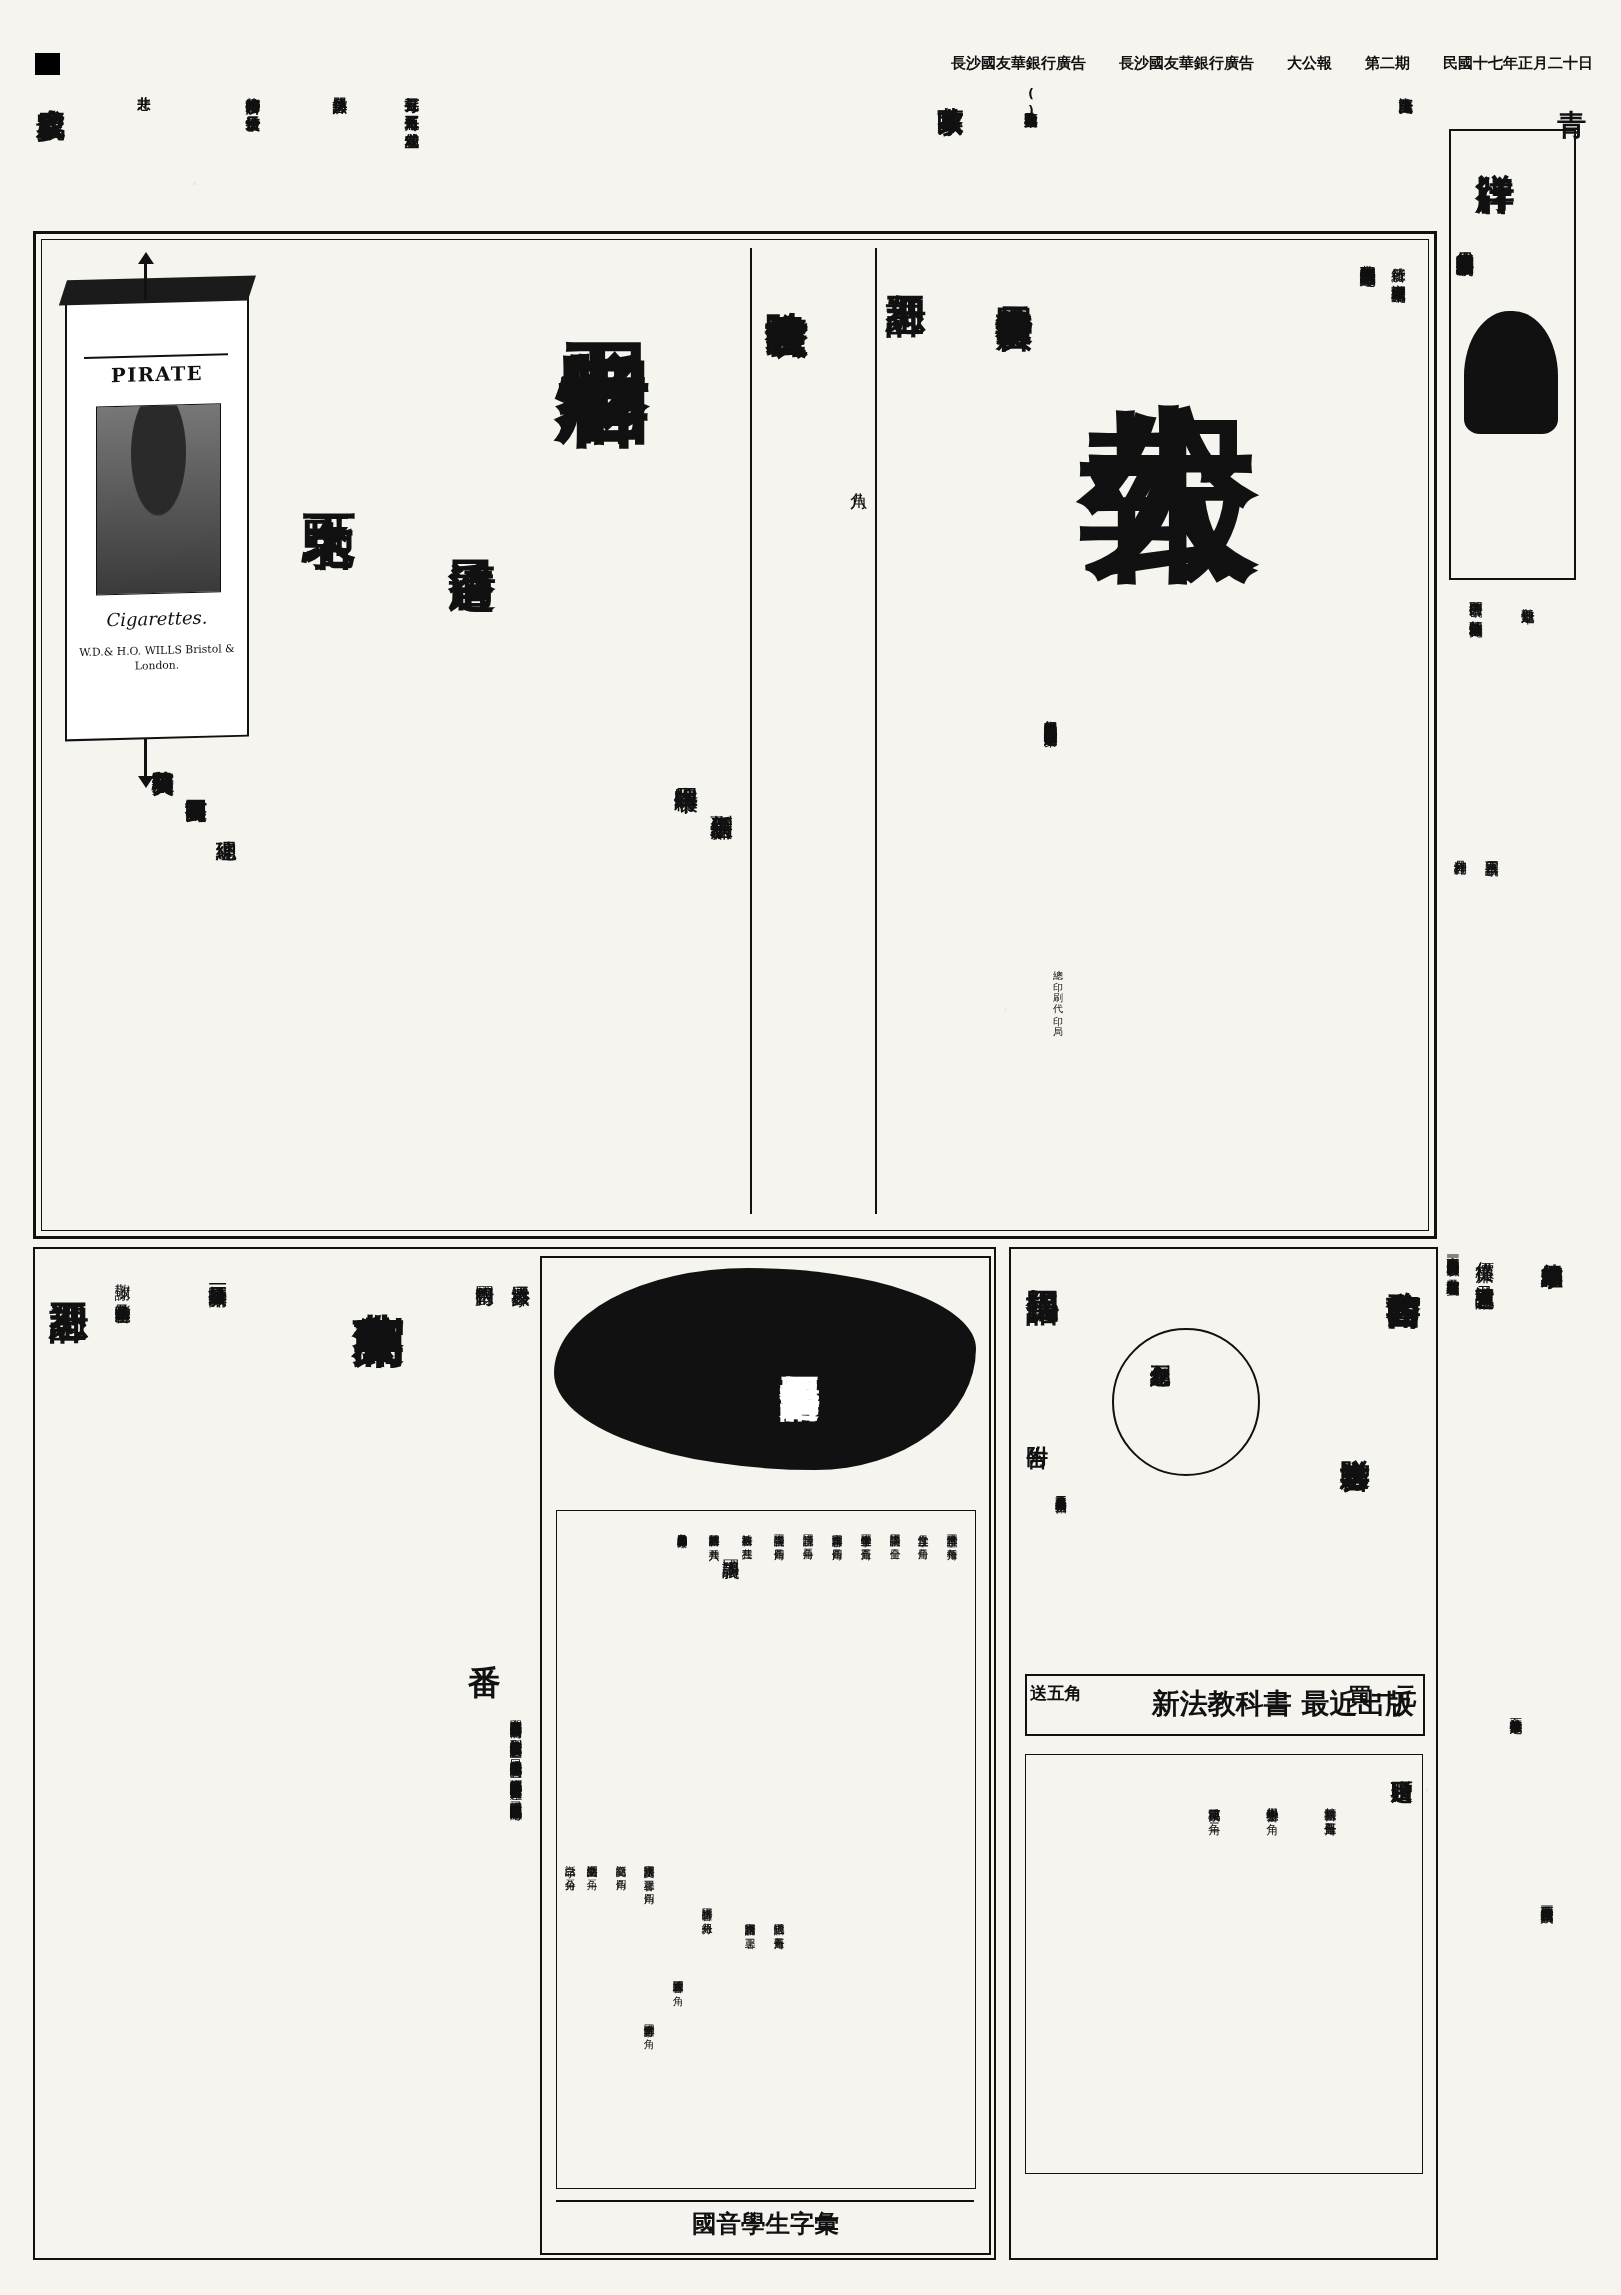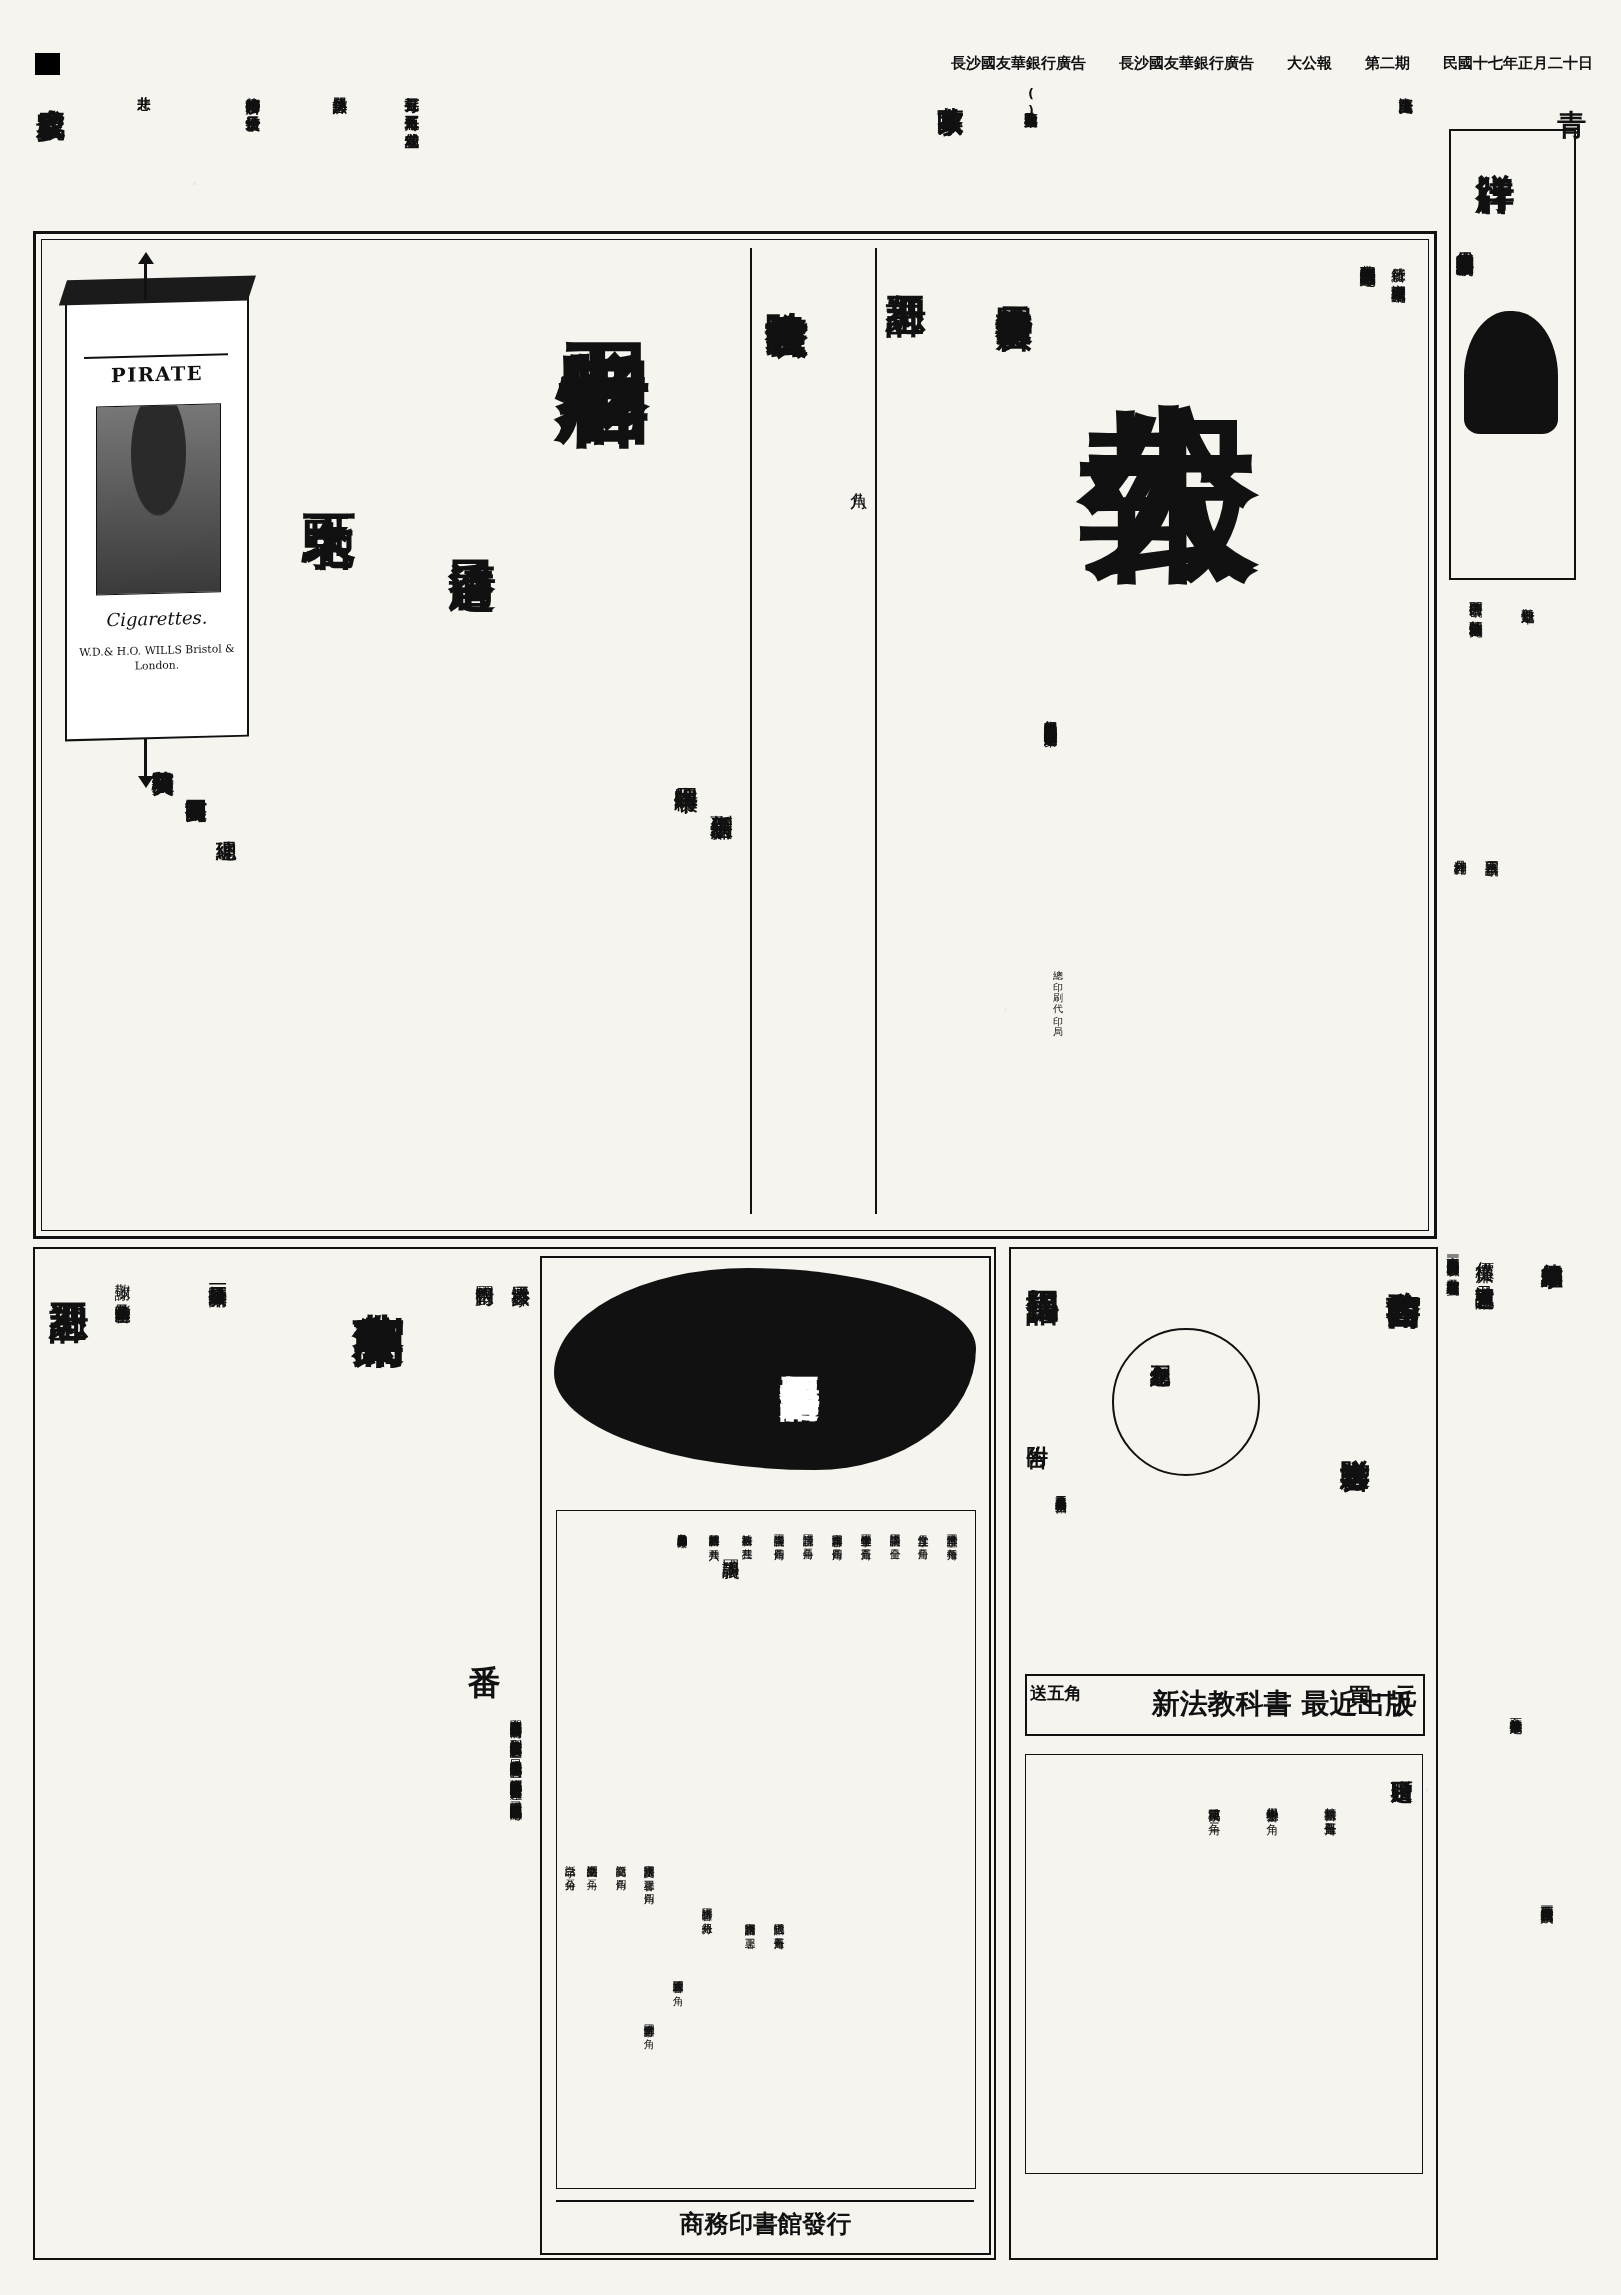--- a/index.html
+++ b/index.html
@@ -306,21 +306,21 @@
         <div class="abs vtext tiny" style="left:58px; top:346px; font-size:10.8px;">白話文範 四角</div>
         <div class="abs vtext tiny" style="left:29px; top:346px; font-size:10.8px;">白話文法綱要 二角</div>
         <div class="abs vtext tiny" style="left:7.2px; top:346px; font-size:10.8px;">白話字 一角二分</div>
         <div class="abs vtext tiny" style="left:144px; top:389px; font-size:10.8px;">國語拼音盤 每組八分</div>
         <div class="abs vtext tiny" style="left:115px; top:461px; font-size:10.8px;">練習國音五彩本 一角</div>
         <div class="abs vtext tiny" style="left:86px; top:505px; font-size:10.8px;">國音方字圖解 一角</div>
         <div class="abs vtext tiny" style="left:187px; top:404px; font-size:10.8px;">實用國語會話 王馨</div>
         <div class="abs vtext tiny" style="left:216px; top:404px; font-size:10.8px;">近代中國語 每冊五角</div>
       </div>
 
-      <div class="abs" style="left:14.4px; bottom:8.6px; width:418px; height:43px; border-top:2.2px solid #111; text-align:center; font-size:24.5px; font-weight:bold; line-height:43px;">商務印書館發行</div>
+      <div class="abs" style="left:14.4px; bottom:8.6px; width:418px; height:43px; border-top:2.2px solid #111; text-align:center; font-size:24.5px; font-weight:bold; line-height:43px;">國音學生字彙</div>
     </div>
   </div>
 
   <div class="box" id="commercial-press">
     <div class="abs vtext headline-huge" style="right:14.4px; top:14.4px; font-size:35px;">商務印書館</div>
     <div class="abs vtext headline-huge" style="left:14.4px; top:14.4px; font-size:33px;">提倡國語</div>
     <div class="abs vtext headline-huge" style="right:65px; top:187px; font-size:30px;">贈送書券</div>
     <div id="cp-seal">
       <div class="vtext abs" style="left:36px; top:19px; font-size:20px; font-weight:bold;">創立五年紀念</div>
     </div>

